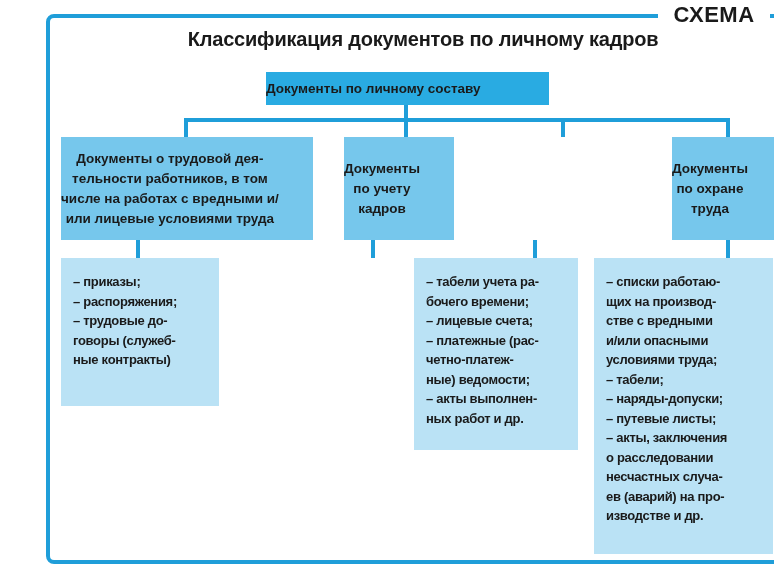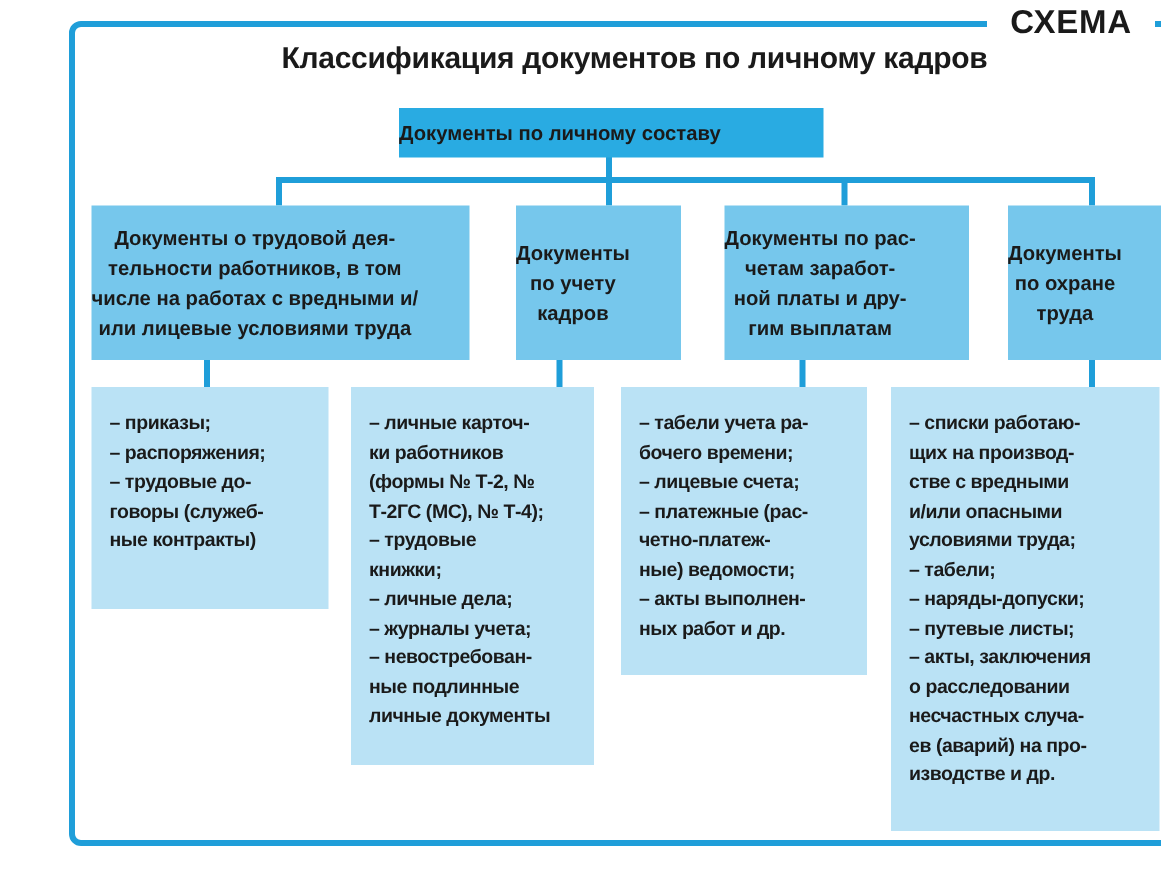--- a/index.html
+++ b/index.html
@@ -64,48 +64,31 @@
     <span class="branch-label">Документы о трудовой дея-
 тельности работников, в том
 числе на работах с вредными и/
 или лицевые условиями труда</span>
   </div>
   <div class="box branch-box" style="left:308px;top:137px;width:110px;height:103px;">
     <span class="branch-label">Документы
 по учету
 кадров</span>
   </div>
-  <div class="box branch-box" style="left:447px;top:137px;width:163px;height:103px;">
-    <span class="branch-label">Документы по рас-
-четам заработ-
-ной платы и дру-
-гим выплатам</span>
-  </div>
   <div class="box branch-box" style="left:636px;top:137px;width:112px;height:103px;">
     <span class="branch-label">Документы
 по охране
 труда</span>
   </div>
 
   <div class="leaf-box" style="left:25px;top:258px;width:158px;height:148px;">– приказы;
 – распоряжения;
 – трудовые до-
 говоры (служеб-
 ные контракты)</div>
-  <div class="leaf-box" style="left:198px;top:258px;width:162px;height:252px;">– личные карточ-
-ки работников
-(формы № Т-2, №
-Т-2ГС (МС), № Т-4);
-– трудовые
-книжки;
-– личные дела;
-– журналы учета;
-– невостребован-
-ные подлинные
-личные документы</div>
   <div class="leaf-box" style="left:378px;top:258px;width:164px;height:192px;">– табели учета ра-
 бочего времени;
 – лицевые счета;
 – платежные (рас-
 четно-платеж-
 ные) ведомости;
 – акты выполнен-
 ных работ и др.</div>
   <div class="leaf-box" style="left:558px;top:258px;width:179px;height:296px;">– списки работаю-
 щих на производ-

